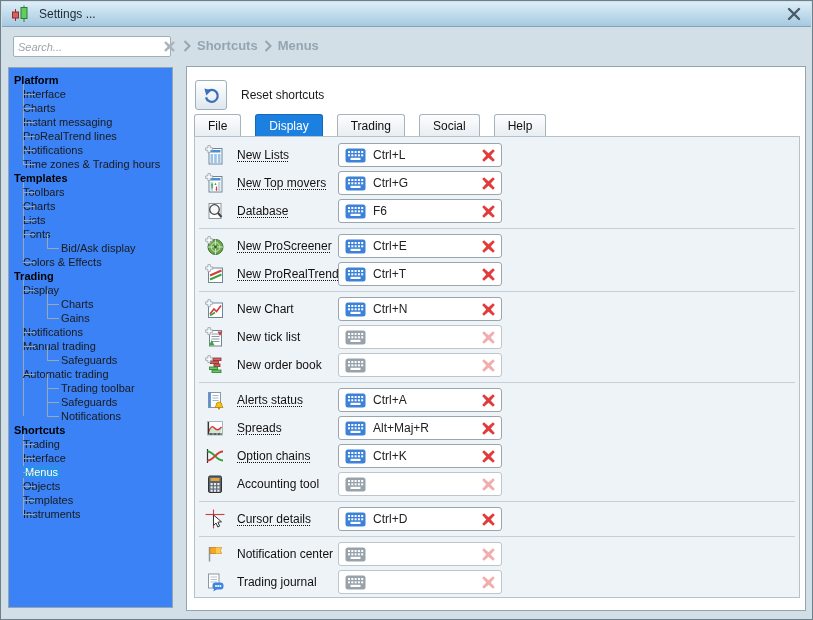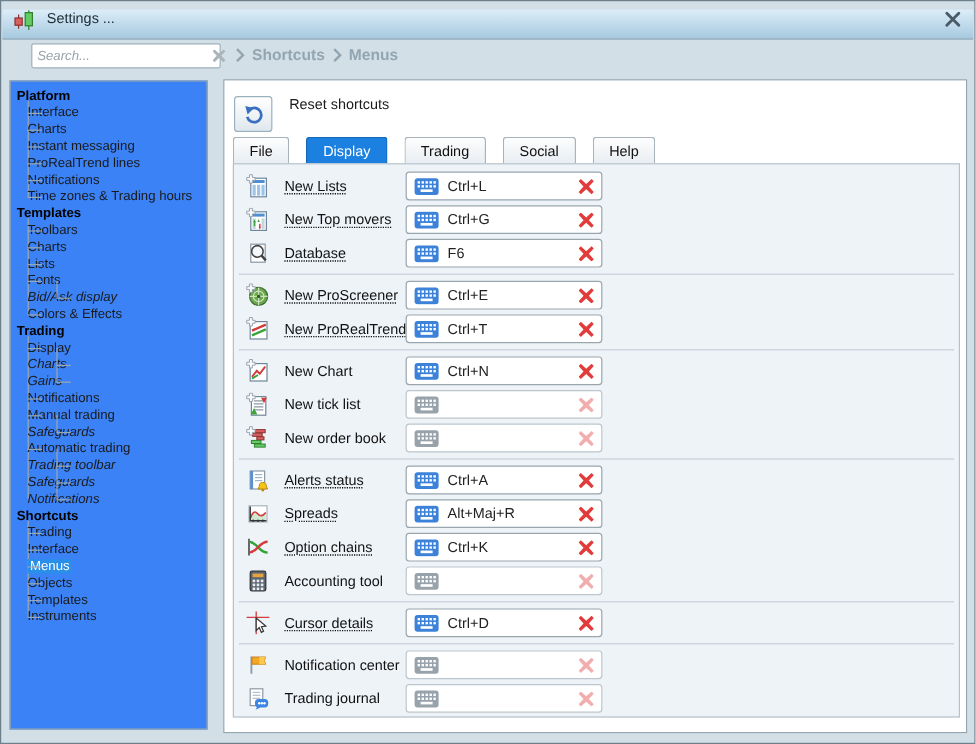--- a/index.html
+++ b/index.html
@@ -8,30 +8,30 @@
     font-family:"Liberation Sans","DejaVu Sans",sans-serif;
     background:#e9edf0;
   }
   .dialog{
     position:absolute;inset:0;box-sizing:border-box;
     background:var(--dialog-bg);
     border:1px solid #6d7f8b;
   }
   
   .titlebar{
-    position:absolute;left:1px;right:1px;top:7px;height:25px;
+    position:absolute;left:1px;right:1px;top:1px;height:25px;
     background:linear-gradient(var(--titlebar-top),var(--titlebar-bottom));
     border-bottom:1px solid #87a3b5;
-    display:flex;align-items:flex-start;padding:0 9px;box-sizing:border-box;
+    display:flex;align-items:center;padding:0 9px;box-sizing:border-box;
   }
   .titlebar .logo{width:20px;height:18px;}
   .window-title{font-size:12px;color:#1b2a33;margin-left:8px;}
   .close-btn{margin-left:auto;width:16px;height:16px;color:#4a5a66;cursor:pointer;}
   
-  .toolbar{position:absolute;left:13px;right:0;top:27px;height:36px;}
+  .toolbar{position:absolute;left:0;right:0;top:27px;height:36px;}
   .search-wrap{
     position:absolute;left:12px;top:8px;width:158px;height:21px;
     background:#fff;border:1px solid #9fb0ba;border-radius:2px;box-sizing:border-box;
     display:flex;align-items:center;
   }
   .search-wrap input{
     border:none;outline:none;flex:1;height:17px;padding:0 4px;
     font-size:11px;font-family:inherit;color:#333;background:transparent;
   }
   .search-wrap input::placeholder{color:#9aa4ab;font-style:italic;}
@@ -52,32 +52,32 @@
   .tree-items::before{
     content:"";position:absolute;left:0;top:-3px;bottom:7px;border-left:1px solid #9aa8b0;
   }
   .tree-item{
     position:relative;font-size:11px;line-height:14px;height:14px;
     color:#1a1a1a;white-space:nowrap;cursor:pointer;
   }
   .tree-item::before{
     content:"";position:absolute;left:0;top:7px;width:12px;border-top:1px solid #9aa8b0;
   }
-  .tree-item.level-2{font-style:italic;}
+  .tree-item.level-2{padding-left:38px;}
   .tree-item.level-2::before{left:24px;}
   .tree-item.level-2::after{
     content:"";position:absolute;left:24px;top:-7px;height:14px;border-left:1px solid #9aa8b0;
   }
   .tree-item.selected span{background:var(--selection-blue);color:#fff;padding:0 2px;}
   
   .main-panel{
     position:absolute;left:185px;top:65px;width:620px;height:545px;box-sizing:border-box;
     background:#fff;border:1px solid #93a5b1;
   }
-  .reset-row{position:absolute;left:8px;top:13px;display:flex;gap:14px;}
+  .reset-row{position:absolute;left:8px;top:13px;display:flex;align-items:center;gap:14px;}
   .reset-btn{
     width:30px;height:28px;border:1px solid #9ab0bd;border-radius:3px;
     background:linear-gradient(#ffffff,#dfe8ee);
     display:flex;align-items:center;justify-content:center;cursor:pointer;
   }
   .reset-btn svg{width:17px;height:17px;color:#3a6fbf;}
   .reset-label{font-size:12px;color:#1a1a1a;}
   .tab-bar{position:absolute;left:7px;top:47px;display:flex;gap:14px;}
   .tab{
     height:22px;line-height:22px;padding:0 13px;font-size:12px;color:#111;

